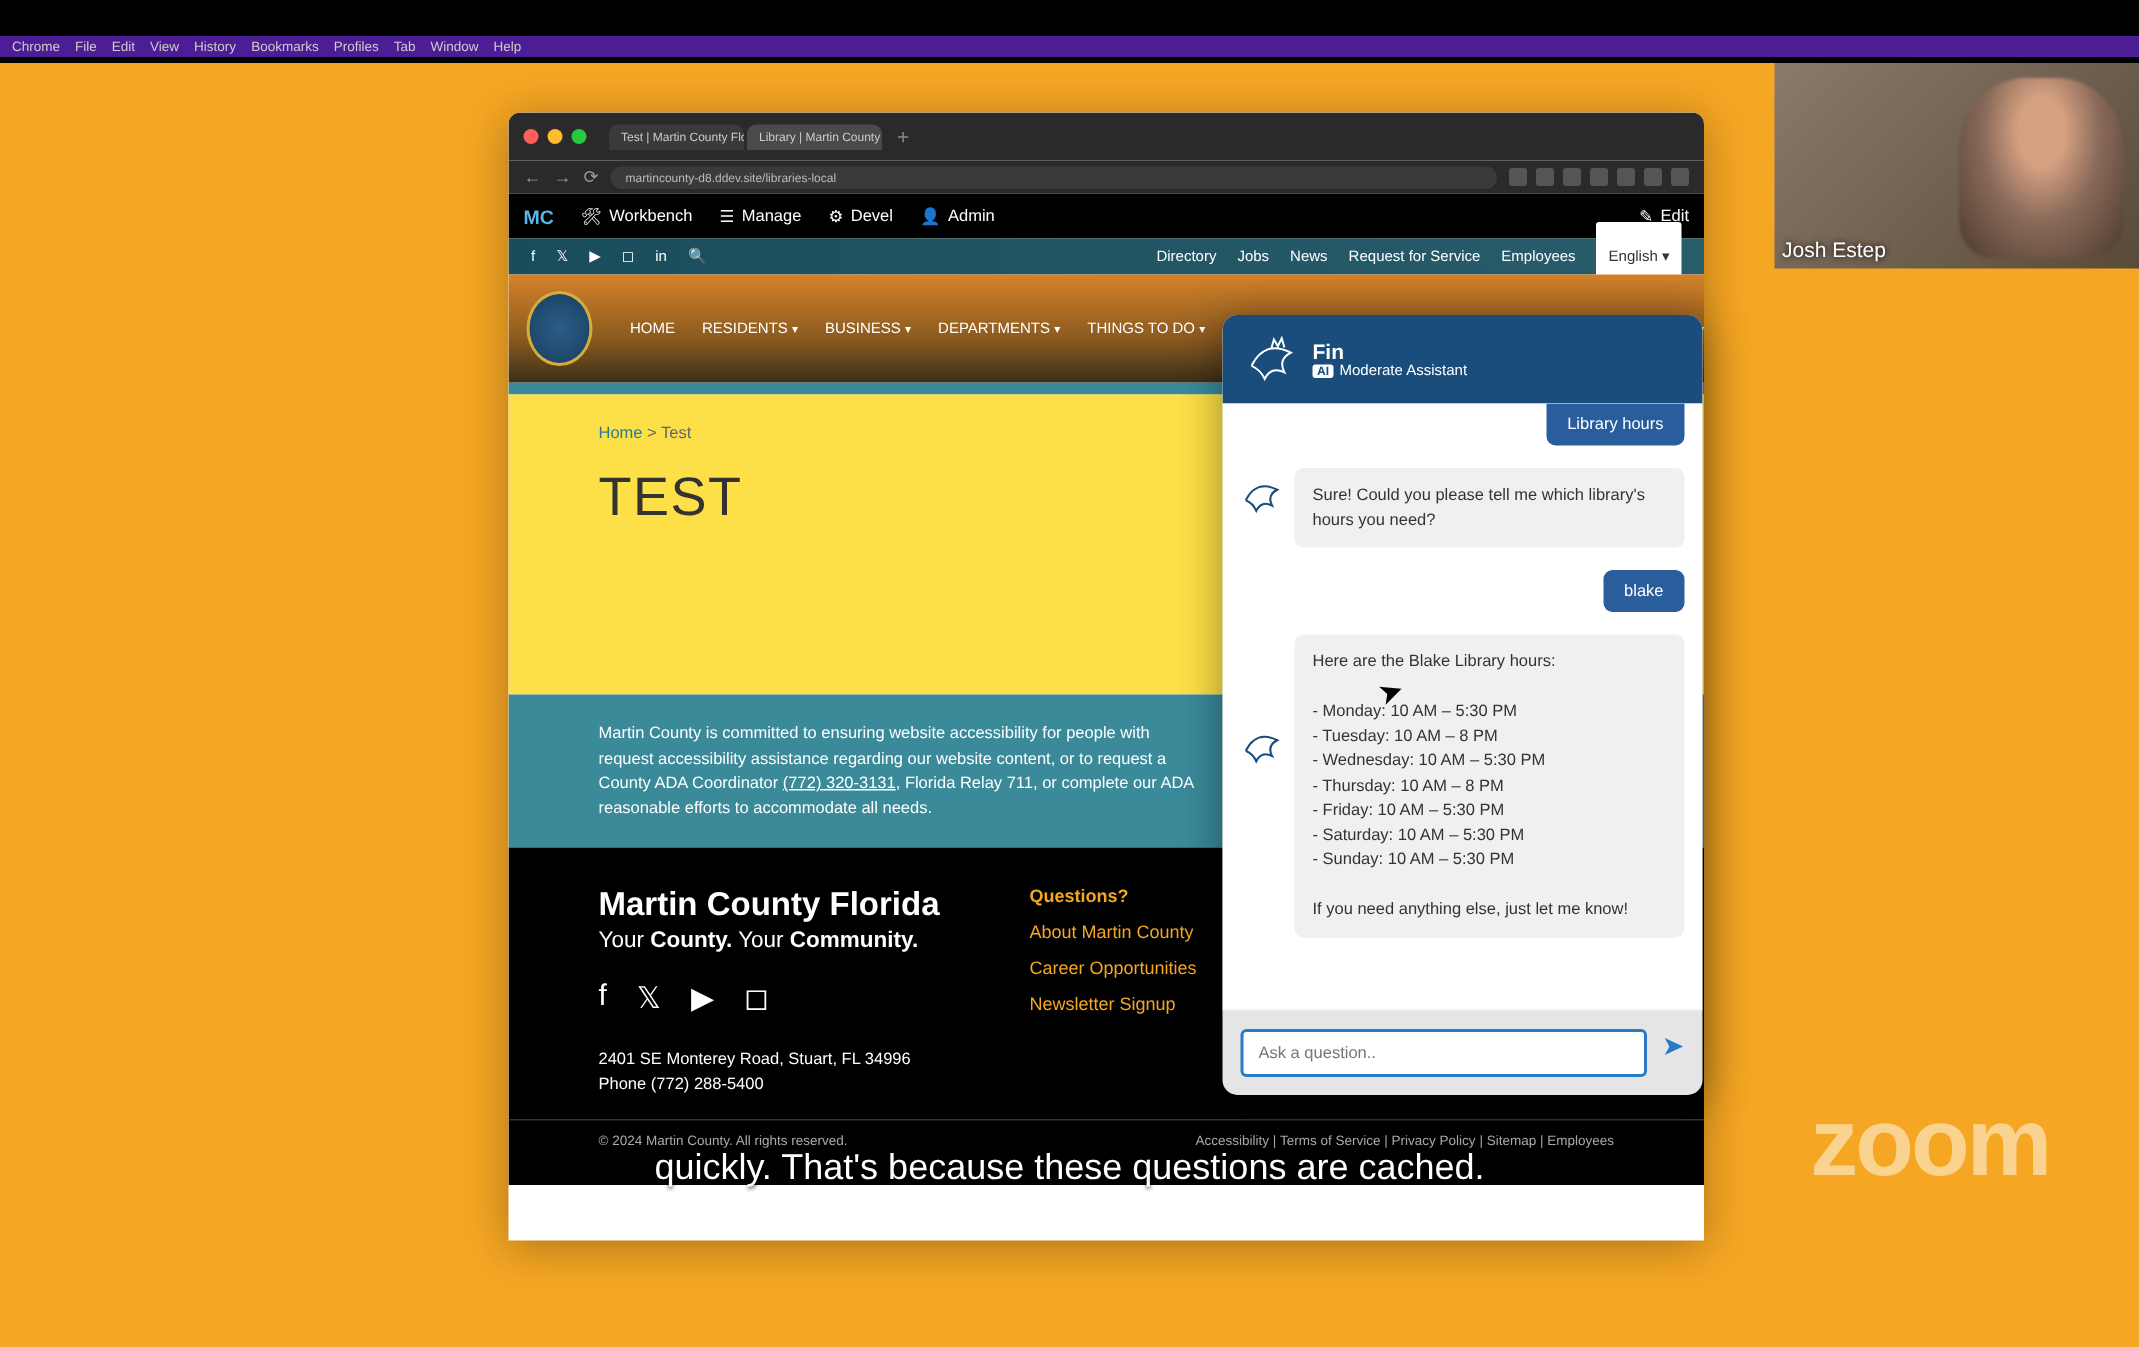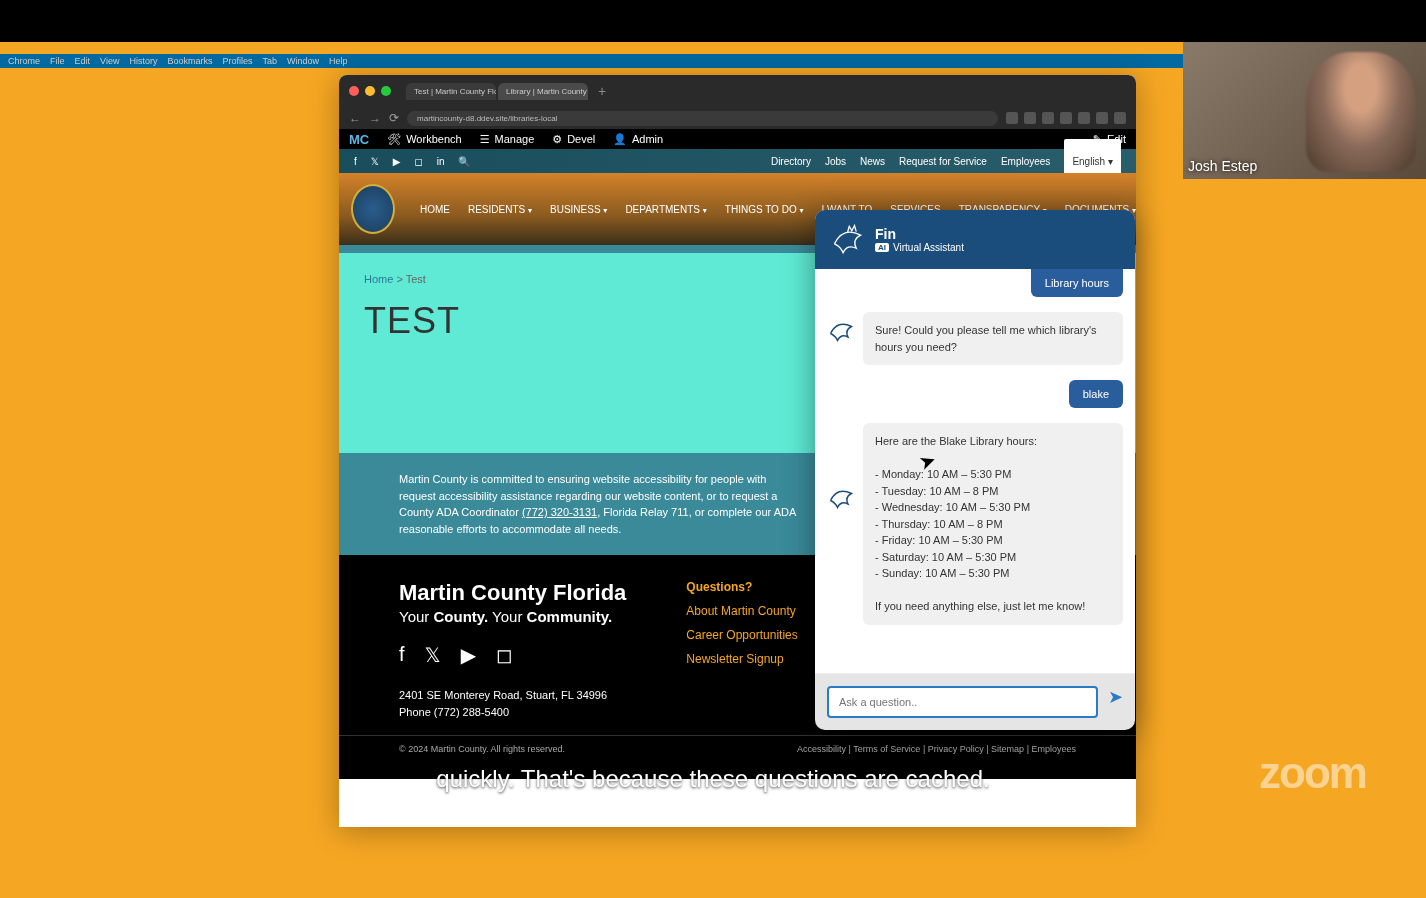--- a/index.html
+++ b/index.html
@@ -1,48 +1,48 @@
 <!DOCTYPE html>
 <html><head>
 <meta charset="utf-8">
 <style>
 * { margin: 0; padding: 0; box-sizing: border-box; }
 body { font-family: -apple-system, BlinkMacSystemFont, "Segoe UI", Arial, sans-serif; background: #000; width: 1426px; height: 898px; overflow: hidden; position: relative; }
 .orange-bg { position: absolute; top: 42px; left: 0; right: 0; bottom: 0; background: #f5a623; }
-.mac-menu { position: absolute; top: 54px; left: 0; right: 0; height: 14px; background: #0369a1; color: #ccc; font-size: 9px; display: flex; align-items: center; gap: 10px; padding-left: 8px; }
+.mac-menu { position: absolute; top: 24px; left: 0; right: 0; height: 14px; background: #4c1d95; color: #ccc; font-size: 9px; display: flex; align-items: center; gap: 10px; padding-left: 8px; }
 .mac-menu span { cursor: default; }
 .browser-window { position: absolute; top: 75px; left: 339px; width: 797px; height: 752px; background: #fff; border-radius: 8px 8px 0 0; overflow: hidden; box-shadow: 0 4px 30px rgba(0,0,0,.3); }
 .browser-chrome { height: 32px; background: #2a2a2a; display: flex; align-items: center; }
 .traffic-lights { display: flex; gap: 6px; padding-left: 10px; }
 .tl { width: 10px; height: 10px; border-radius: 50%; }
 .tl.r { background: #ff5f56; } .tl.y { background: #ffbd2e; } .tl.g { background: #27c93f; }
 .tabs { display: flex; margin-left: 15px; gap: 2px; }
 .tab { background: #3a3a3a; color: #ccc; font-size: 8px; padding: 4px 20px 4px 8px; border-radius: 6px 6px 0 0; position: relative; max-width: 90px; white-space: nowrap; overflow: hidden; }
 .tab.active { background: #4a4a4a; }
 .tab-plus { color: #888; padding: 0 8px; font-size: 14px; }
 .addr-bar { height: 22px; background: #2a2a2a; display: flex; align-items: center; padding: 0 10px; gap: 8px; }
 .nav-btn { color: #999; font-size: 12px; }
 .url-field { flex: 1; background: #3a3a3a; border-radius: 12px; color: #bbb; font-size: 8px; padding: 3px 10px; }
 .addr-icons { display: flex; gap: 6px; }
 .addr-ico { width: 12px; height: 12px; background: #555; border-radius: 2px; }
-.admin-bar { height: 20px; background: #000; display: flex; align-items: center; padding: 0 10px; gap: 18px; color: #fff; font-size: 11px; }
+.admin-bar { height: 30px; background: #000; display: flex; align-items: center; padding: 0 10px; gap: 18px; color: #fff; font-size: 11px; }
 .admin-bar .logo-mc { font-weight: bold; color: #5db4e6; font-size: 13px; }
 .admin-item { display: flex; align-items: center; gap: 5px; cursor: pointer; }
 .admin-bar .spacer { flex: 1; }
 .social-bar { height: 24px; background: linear-gradient(to right, #1a4d5c, #2a5d6c); display: flex; align-items: center; padding: 0 15px; gap: 14px; color: #fff; font-size: 10px; }
 .social-bar .spacer { flex: 1; }
 .social-bar a { color: #fff; text-decoration: none; }
 .lang-sel { background: #fff; color: #333; padding: 17px 8px; border-radius: 2px; font-size: 10px; }
 .hero { height: 72px; background: linear-gradient(to bottom, #d4822a, #8a5a1f 60%, #3a2f1a); position: relative; display: flex; align-items: center; }
 .seal { width: 50px; height: 50px; border-radius: 50%; background: radial-gradient(circle, #2a5d8c, #1a3d5c); margin-left: 12px; border: 2px solid #d4af37; display: flex; align-items: center; justify-content: center; color: #fff; font-size: 6px; text-align: center; }
 .main-nav { display: flex; gap: 18px; margin-left: 25px; color: #fff; font-size: 10px; }
 .main-nav span { cursor: pointer; white-space: nowrap; }
 .caret { font-size: 8px; }
 .teal-strip { height: 8px; background: #3a8a9a; }
-.content { background: #5eead4; padding: 20px 25px; min-height: 200px; }
+.content { background: #fde047; padding: 20px 60px; min-height: 200px; }
 .breadcrumb { font-size: 11px; color: #666; }
 .breadcrumb a { color: #2a7a9a; text-decoration: none; }
 .page-title { font-size: 36px; color: #333; margin-top: 15px; font-weight: 400; letter-spacing: 1px; }
 .tabs-row { margin-top: 50px; border-bottom: 1px solid #ddd; display: flex; gap: 0; }
 .ctab { padding: 8px 16px; font-size: 11px; cursor: pointer; }
 .ctab.active { border: 1px solid #ddd; border-bottom: 1px solid #fff; margin-bottom: -1px; color: #333; }
 .ctab:not(.active) { color: #2a7a9a; }
 .access-banner { background: #3a8a9a; color: #fff; padding: 18px 60px; font-size: 11px; line-height: 1.5; }
 .access-banner a { color: #fff; text-decoration: underline; }
 .footer { background: #000; color: #fff; padding: 25px 60px 15px; display: flex; gap: 60px; }
@@ -68,21 +68,21 @@
 .bot-row { display: flex; gap: 8px; margin-bottom: 15px; align-items: flex-start; }
 .bot-avatar { width: 28px; height: 28px; flex-shrink: 0; margin-top: 4px; }
 .bot-msg { background: #f0f0f0; color: #333; padding: 10px 12px; border-radius: 6px; font-size: 11px; line-height: 1.5; flex: 1; }
 .chat-input-row { padding: 12px; display: flex; gap: 10px; align-items: flex-start; border-top: 1px solid #eee; }
 .chat-input { flex: 1; border: 2px solid #2a7ac4; border-radius: 4px; padding: 8px 10px; font-size: 11px; outline: none; }
 .send-btn { color: #2a7ac4; font-size: 18px; cursor: pointer; }
 .cursor-overlay { position: absolute; top: 449px; left: 919px; font-size: 20px; color: #000; pointer-events: none; z-index: 100; transform: rotate(-20deg); }
 .webcam { position: absolute; top: 42px; right: 0; width: 243px; height: 137px; background: linear-gradient(135deg, #8a7a6a, #5a4a3a); overflow: hidden; }
 .webcam .person { position: absolute; right: 10px; top: 10px; width: 110px; height: 120px; background: radial-gradient(ellipse at 50% 30%, #d4a080 20%, #8a6a5a 50%, #4a3a2a); border-radius: 40% 40% 20% 20%; filter: blur(1px); }
 .webcam .name-tag { position: absolute; bottom: 5px; left: 5px; color: #fff; font-size: 14px; font-weight: 500; text-shadow: 0 0 4px #000; text-align: right; }
-.zoom-wm { position: absolute; bottom: 100px; right: 60px; color: rgba(255,255,255,.5); font-size: 44px; font-weight: 700; letter-spacing: -2px; pointer-events: none; }
+.zoom-wm { position: absolute; bottom: 100px; right: 60px; color: rgba(255,255,255,.5); font-size: 64px; font-weight: 700; letter-spacing: -2px; pointer-events: none; }
 .caption { position: absolute; bottom: 105px; left: 50%; transform: translateX(-50%); color: #fff; font-size: 24px; font-weight: 500; text-shadow: 0 1px 3px rgba(0,0,0,.8); white-space: nowrap; }
 .fish-svg { fill: #fff; }
 </style>
 </head>
 <body>
 
 <div class="orange-bg"></div>
 
 <div class="mac-menu">
   <span>Chrome</span>
@@ -236,21 +236,21 @@
 
 <div class="chat-panel">
   <div class="chat-header">
     <svg class="chat-fish fish-svg" viewBox="0 0 40 40">
         <path d="M5 25 Q15 5 35 15 Q25 20 30 30 Q20 25 15 35 Q12 28 5 25 M20 12 L22 5 L25 10 L28 4 L30 11" stroke="#fff" stroke-width="1.5" fill="none"></path>
       </svg>
     <div>
       <div class="name">Fin</div>
       <div class="sub">
           <span class="ai-badge">AI</span>
-          <span>Virtual Assistant</span>
+          <span>Moderate Assistant</span>
         </div>
     </div>
   </div>
   <div class="chat-body">
     <div class="user-msg clipped">Library hours</div>
     <div class="bot-row">
       <svg class="bot-avatar" viewBox="0 0 40 40">
           <path d="M5 25 Q15 5 35 15 Q25 20 30 30 Q20 25 15 35 Q12 28 5 25" stroke="#1a4d7c" stroke-width="2" fill="none"></path>
         </svg>
       <div class="bot-msg">Sure! Could you please tell me which library's hours you need?</div>

